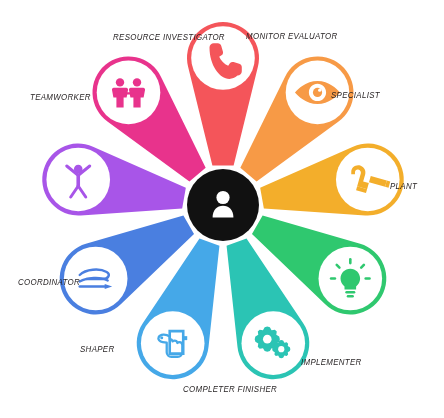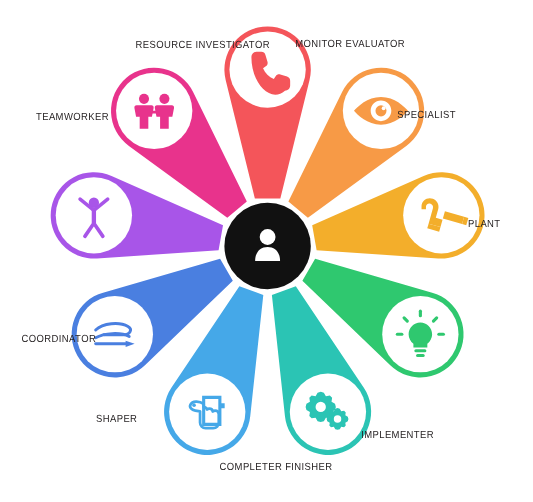--- a/index.html
+++ b/index.html
@@ -3,21 +3,21 @@
 <meta charset="utf-8">
 <style>
   html,body{margin:0;padding:0;}
   body{
     width:444px;height:418px;
     background:#ffffff;
     font-family:"Liberation Sans", sans-serif;
     overflow:hidden;
     position:relative;
   }
-  #diagram-root{position:absolute;inset:0;}
+  #diagram-root{position:absolute;inset:0;font-style:italic;}
   svg#wheel{position:absolute;left:0;top:0;width:444px;height:418px;display:block;}
   .role-label{
     position:absolute;
     font-family:"Liberation Sans", sans-serif;
     font-size:8.6px;
     letter-spacing:.35px;
     color:#231f20;
     white-space:nowrap;
     line-height:1;
     font-weight:400;

